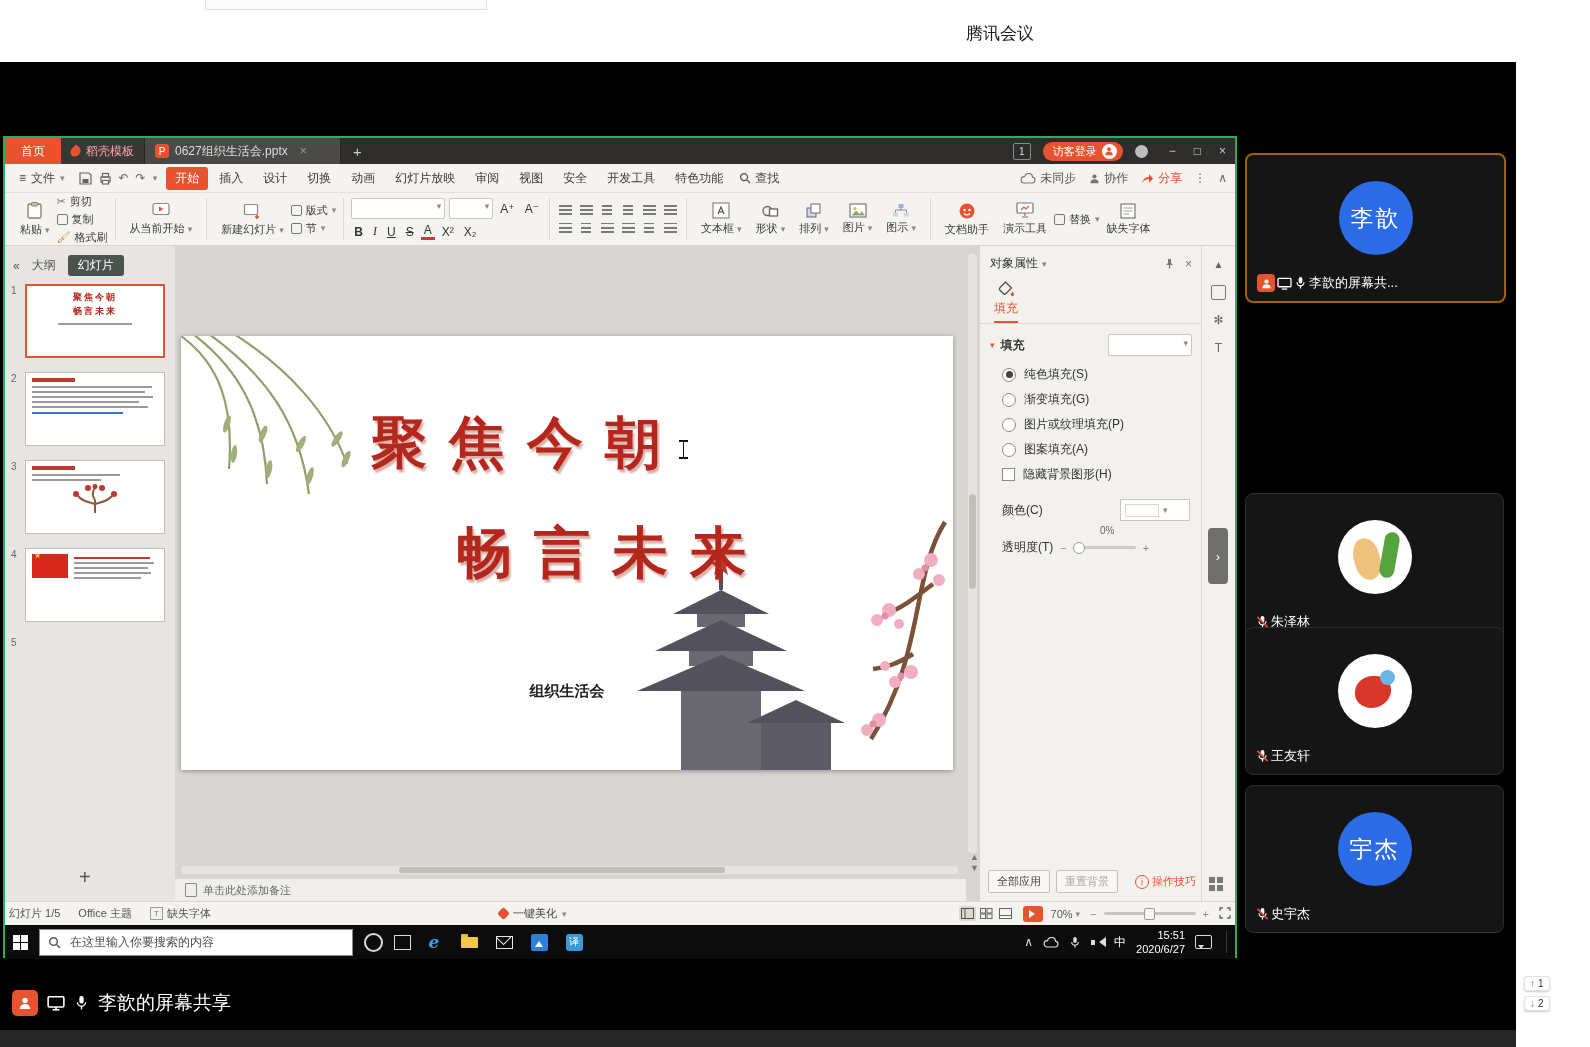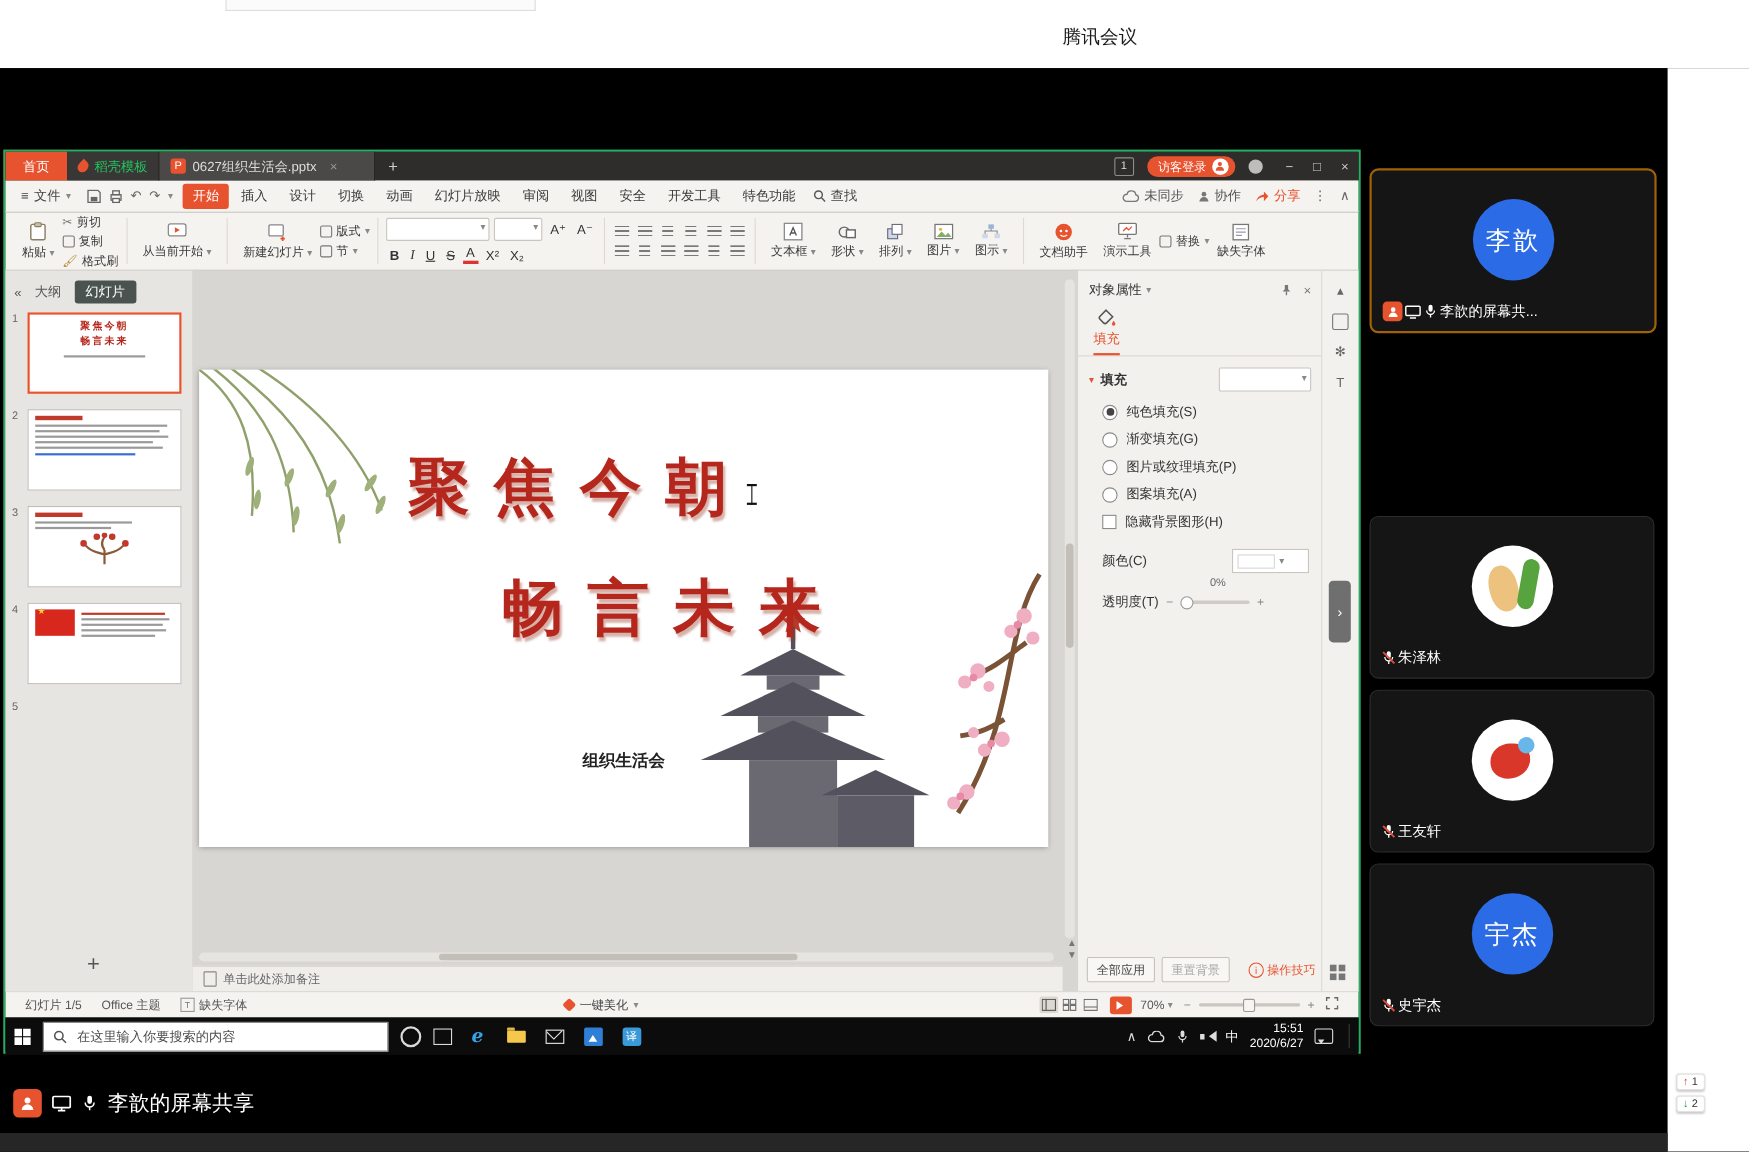--- a/index.html
+++ b/index.html
@@ -31,21 +31,21 @@
   .cuke{position:absolute;right:15px;top:12px;width:15px;height:46px;background:#57a33e;border-radius:8px;transform:rotate(10deg);}
   .blob{position:absolute;left:17px;top:22px;width:36px;height:32px;background:#d8372a;border-radius:52% 44% 58% 46%;}
   .bdot{position:absolute;right:17px;top:16px;width:15px;height:15px;background:#69b7e8;border-radius:50%;}
 
   
   .share{position:absolute;left:3px;top:136px;width:1230px;height:818px;border:2px solid #27ae60;background:#111;}
 
   
   .wtabs{height:26px;background:#2e2d2b;display:flex;align-items:center;font-size:12px;}
   .tab-home{height:100%;display:flex;align-items:center;padding:0 16px;background:#e8532f;color:#fff;}
-  .wtab{height:100%;display:flex;align-items:center;gap:6px;padding:0 10px;color:#22c55e;background:#383735;border-right:1px solid #262523;}
+  .wtab{height:100%;display:flex;align-items:center;gap:6px;padding:0 10px;color:#fca5a5;background:#383735;border-right:1px solid #262523;}
   .wtab.doc{background:#4a4947;color:#ddd;min-width:175px;}
   .i-flame{width:9px;height:11px;background:#e8532f;border-radius:0 50% 50% 50%;transform:rotate(45deg);}
   .i-p{width:14px;height:14px;background:#e8532f;color:#fff;font-size:10px;border-radius:3px;display:grid;place-items:center;}
   .tclose{color:#999;margin-left:6px;font-size:12px;}
   .tab-add{color:#ccc;font-size:15px;padding:0 12px;}
   .tb-sp{flex:1;}
   .tb-badge{width:16px;height:15px;border:1px solid #8d8d8d;color:#ddd;font-size:10px;display:grid;place-items:center;border-radius:2px;margin-right:12px;}
   .login{display:flex;align-items:center;gap:5px;background:#e8532f;color:#fff;font-size:11px;padding:2px 6px 2px 10px;border-radius:10px;margin-right:12px;}
   .login .av{width:15px;height:15px;background:#fff;border-radius:50%;display:grid;place-items:center;}
   .theme-dot{width:13px;height:13px;border-radius:50%;background:#bdbdbd;margin-right:12px;}
@@ -148,21 +148,21 @@
 
   .rstrip{position:absolute;right:0;top:0;bottom:0;width:33px;background:#f2f1ee;border-left:1px solid #dedad4;}
   .rs{width:20px;height:20px;margin:8px auto;display:grid;place-items:center;color:#666;font-size:12px;}
   .rsbox{width:13px;height:13px;border:1.4px solid #777;border-radius:2px;}
   .flytab{position:absolute;right:7px;top:282px;width:20px;height:56px;background:#6f6f6f;color:#fff;border-radius:4px;display:grid;place-items:center;font-size:13px;}
   .rgrid{position:absolute;bottom:10px;left:7px;width:14px;height:14px;
          background:conic-gradient(#777 0 0) 0 0/6px 6px no-repeat,conic-gradient(#777 0 0) 8px 0/6px 6px no-repeat,
                     conic-gradient(#777 0 0) 0 8px/6px 6px no-repeat,conic-gradient(#777 0 0) 8px 8px/6px 6px no-repeat;}
 
   
-  .wstatus{height:23px;background:#f5f3f0;border-top:1px solid #dcd8d1;display:flex;align-items:center;padding:0 18px;font-size:11px;color:#555;}
+  .wstatus{height:23px;background:#f5f3f0;border-top:1px solid #dcd8d1;display:flex;align-items:center;padding:0 4px;font-size:11px;color:#555;}
   .st{margin-right:18px;display:flex;align-items:center;gap:4px;}
   .beaut{margin-left:270px;display:flex;align-items:center;gap:5px;color:#444;}
   .dia{width:9px;height:9px;background:#e8532f;transform:rotate(45deg);border-radius:2px;}
   .ssp{flex:1;}
   .vic{width:17px;height:15px;display:grid;place-items:center;border-radius:2px;margin:0 1px;}
   .vic.on{background:#dcd8d1;}
   .playbtn{width:20px;height:16px;background:#e8532f;border-radius:3px;display:grid;place-items:center;margin:0 8px;}
   .ptri{width:0;height:0;border:4px solid transparent;border-left:6px solid #fff;margin-left:3px;}
   .ztrack{position:relative;width:92px;height:3px;background:#c9c5bf;border-radius:2px;margin:0 7px;}
   .zknob{position:absolute;left:44%;top:-4px;width:9px;height:10px;background:#f6f5f2;border:1px solid #999;border-radius:2px;}
@@ -855,21 +855,21 @@
       <svg width="13" height="14" viewBox="0 0 14 15">
           <rect x="5" y="1" width="4" height="7" rx="2" fill="#fff"></rect>
           <path d="M3.2 6.8a3.8 3.8 0 0 0 7.6 0" fill="none" stroke="#fff" stroke-width="1.3"></path>
           <line x1="7" y1="10.8" x2="7" y2="13.5" stroke="#fff" stroke-width="1.3"></line>
         </svg>
       <span>李歆的屏幕共...</span>
     </div>
   </div>
 
 
-  <div class="tile" style="top:469px">
+  <div class="tile" style="top:493px">
     <div class="avatar img">
       <span class="peanut"></span>
       <span class="cuke"></span>
     </div>
     <div class="plabel">
       <svg width="13" height="14" viewBox="0 0 14 15">
           <rect x="5" y="1" width="4" height="7" rx="2" fill="#fff"></rect>
           <path d="M3.2 6.8a3.8 3.8 0 0 0 7.6 0" fill="none" stroke="#fff" stroke-width="1.3"></path>
           <line x1="7" y1="10.8" x2="7" y2="13.5" stroke="#fff" stroke-width="1.3"></line>
           <line x1="1.5" y1="2" x2="12.5" y2="13" stroke="#e84c3d" stroke-width="1.8"></line>

